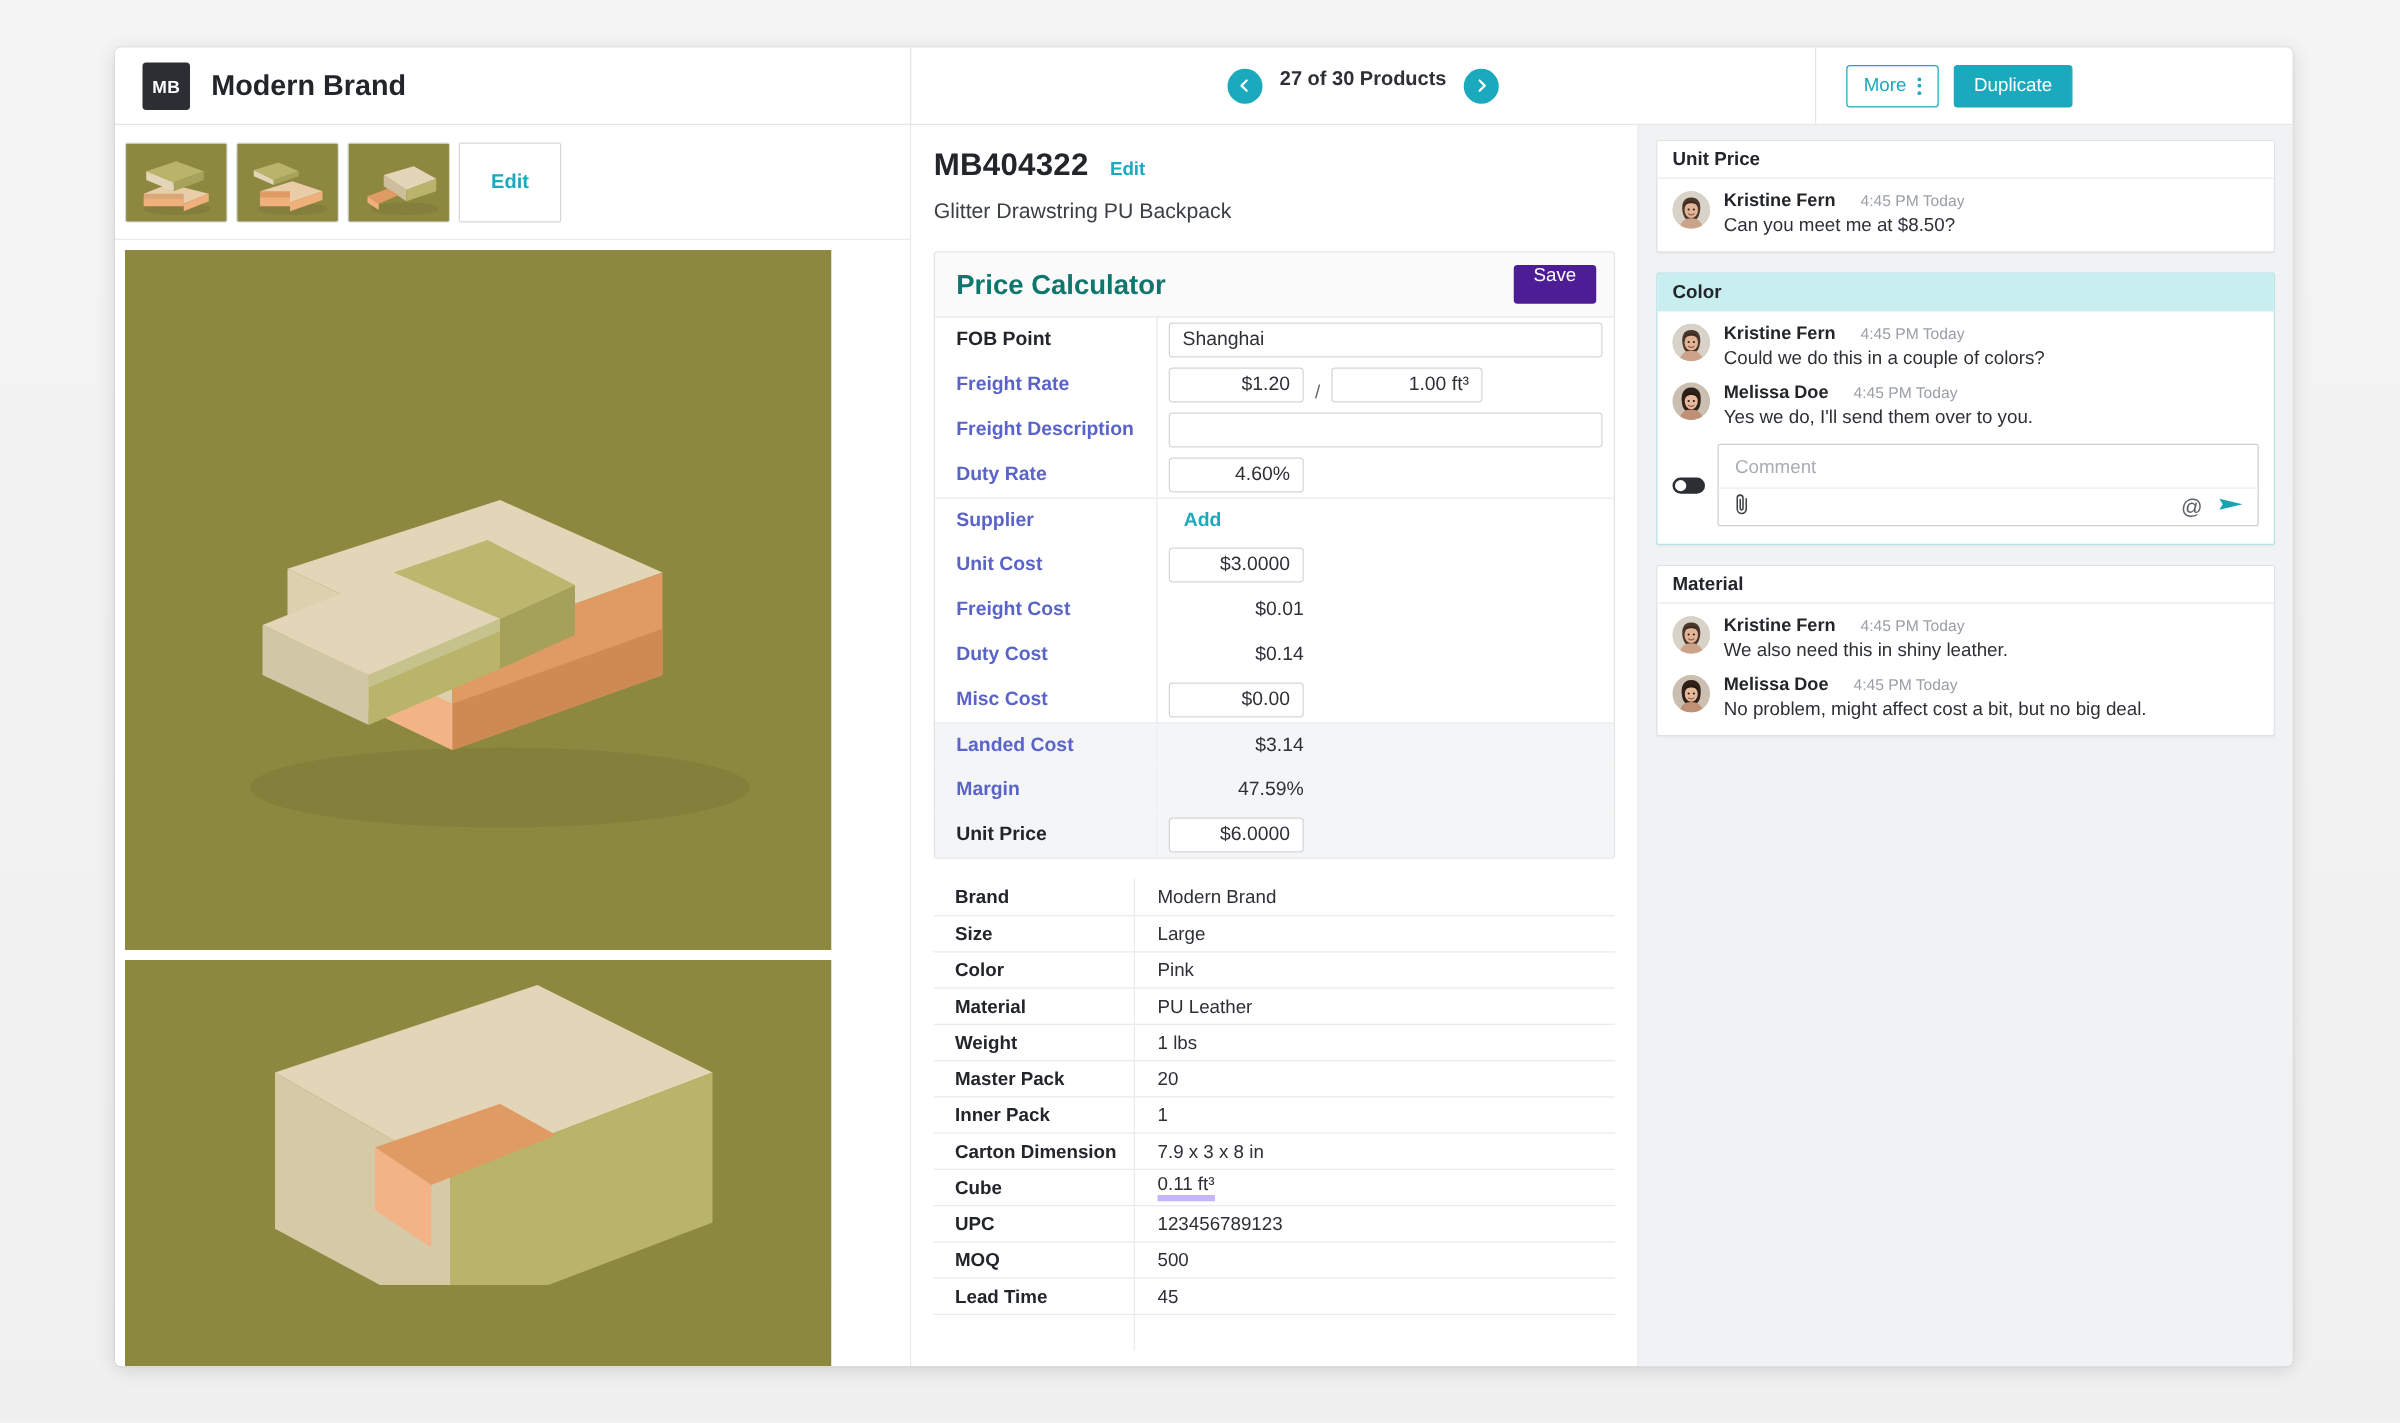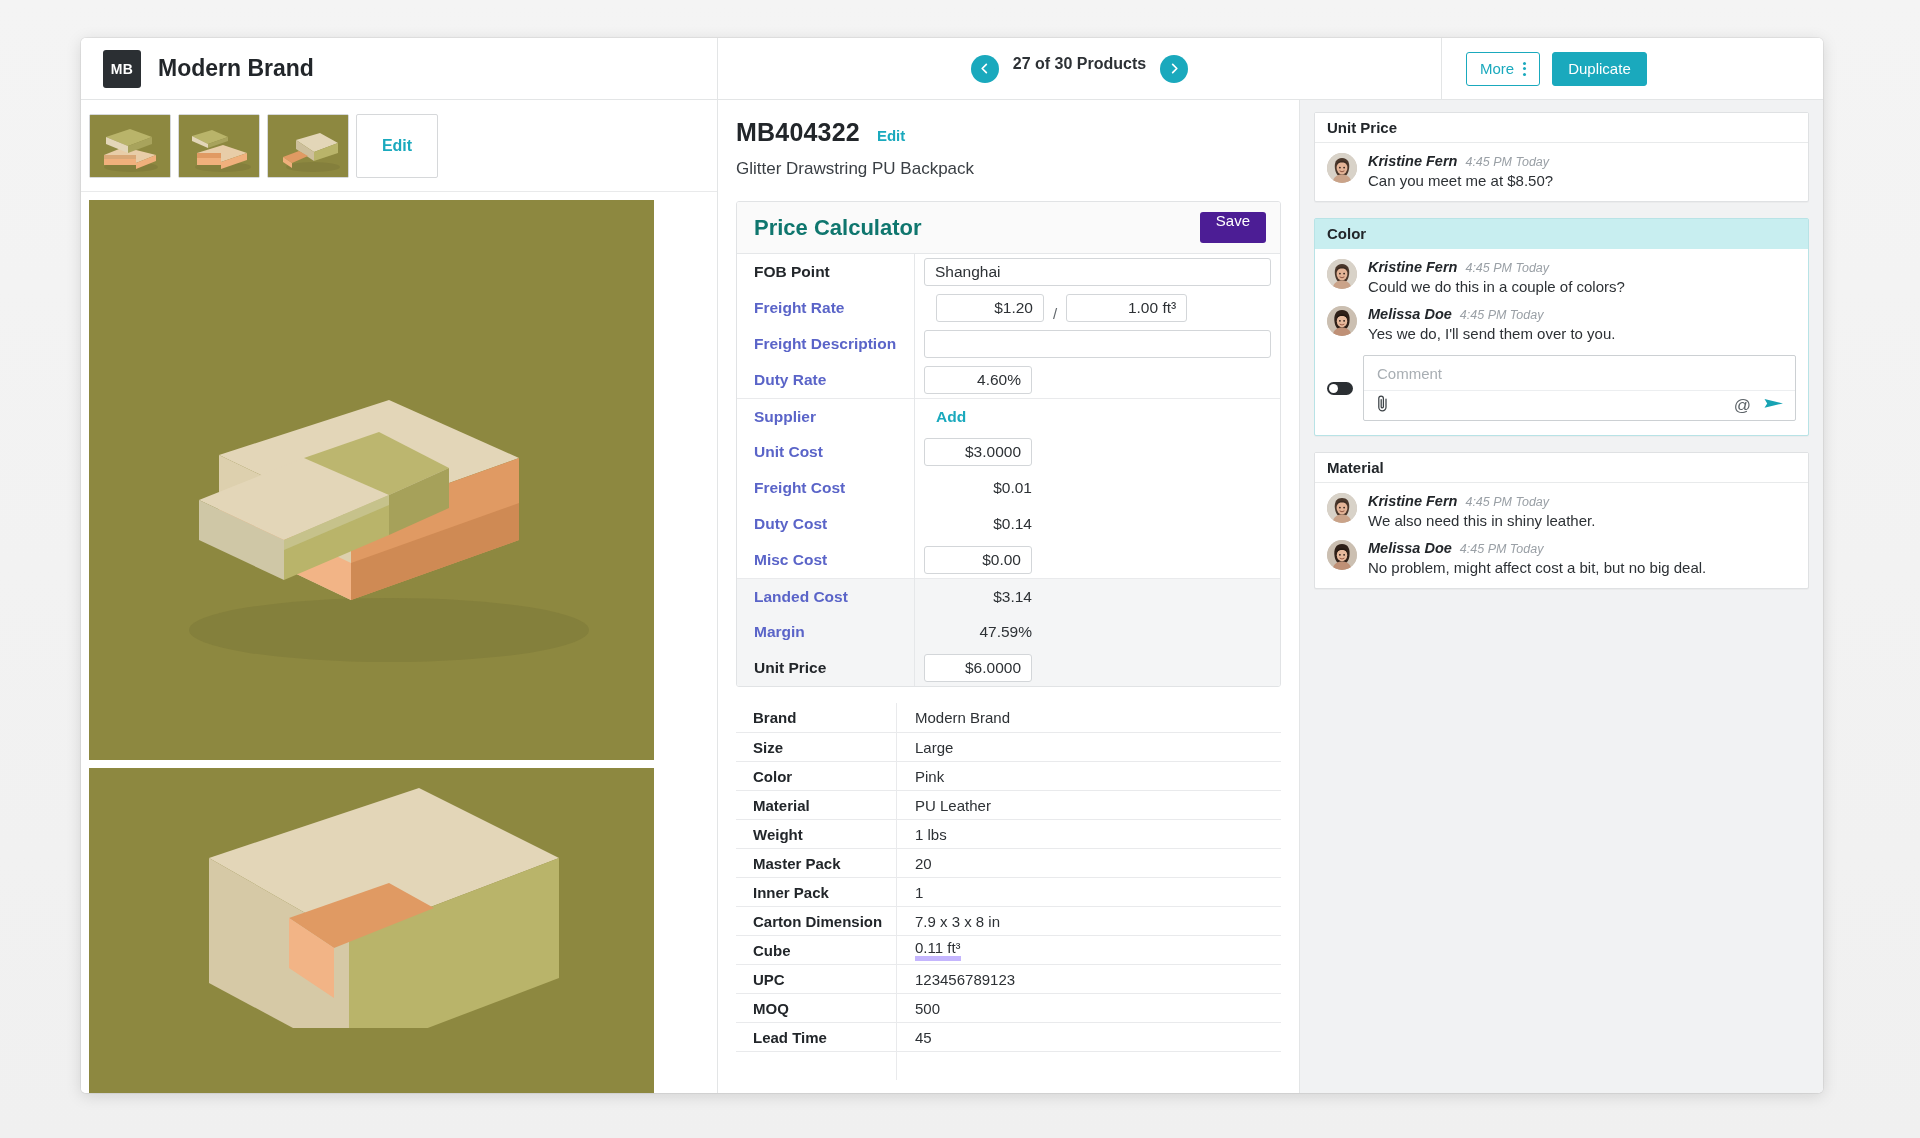--- a/index.html
+++ b/index.html
@@ -10,21 +10,21 @@
     font-family: "Liberation Sans", sans-serif;
     overflow: hidden;
   }
   .page {
     position: absolute; left: 0; top: 0;
     width: 1920px; height: 1138px;
     background: linear-gradient(180deg,#f4f4f4 0%, #f0f0f0 100%);
   }
   .app-window {
     position: absolute;
-    left: 81px; top: 38px;
+    left: 92px; top: 38px;
     width: 1742px; height: 1055px;
     background: #ffffff;
     border-radius: 5px;
     box-shadow: 0 3px 16px rgba(0,0,0,0.13), 0 0 0 1px rgba(0,0,0,0.05);
     overflow: hidden;
     display: flex;
     flex-direction: column;
   }
 
   
@@ -206,21 +206,21 @@
     height: 28px;
     display: flex; align-items: center;
     padding: 0 10px;
     font-size: 15.5px; color: #2d3135;
     cursor: text;
   }
   .inp.wide { width: 100%; }
   .inp.num { width: 108px; justify-content: flex-end; }
   .inp.num2 { width: 121px; justify-content: flex-end; }
   .slash { margin: 0 9px; color: #60666b; font-size: 15px; }
-  .inline { display: flex; align-items: flex-end; margin-left: 12px; }
+  .inline { display: flex; align-items: flex-end; }
   .val-right { width: 108px; text-align: right; }
   .addlink { color: #1aa9bd; font-size: 15.5px; font-weight: bold; cursor: pointer; padding-left: 12px;}
 
   
   .attrs { margin-top: 16px; }
   .arow { display: flex; border-top: 1px solid #e9eaec; height: 29px; align-items: center; font-size: 15px; }
   .arow:first-child { border-top: none; }
   .akey { width: 160px; min-width: 160px; font-weight: bold; color: #22262a; padding-left: 17px; }
   .aval { color: #2d3135; padding-left: 18px; border-left: 1px solid #e9eaec; height:29px; display:flex; align-items:center; flex:1;}
   .aval .underlined { border-bottom: 5px solid #c4b5fd; }
@@ -250,21 +250,21 @@
   .card.active { border-color: #b8e3e6; }
   .card-body { padding: 10px 12px 12px 12px; }
   .msg { display: flex; gap: 11px; margin-bottom: 11px; }
   .msg:last-child { margin-bottom: 0; }
   .avatar {
     width: 30px; height: 30px; min-width: 30px; border-radius: 50%;
     overflow: hidden; position: relative;
     background: #cfc6bb;
   }
   .msg-main { flex: 1; min-width: 0; }
-  .msg-top { display: flex; align-items: baseline; gap: 8px; font-style: italic; }
+  .msg-top { display: flex; align-items: baseline; gap: 20px; }
   .msg-name { font-size: 14.5px; font-weight: bold; color: #22262a; }
   .msg-time { font-size: 12.5px; color: #9aa0a6; }
   .msg-text { font-size: 15px; color: #2d3135; margin-top: 3px; }
 
   .composer-row { display: flex; align-items: center; gap: 10px; padding: 2px 0 2px 0; }
   .toggle {
     width: 26px; height: 13px; border-radius: 7px;
     background: #2b2f33; position: relative; cursor: pointer;
     flex: 0 0 auto;
   }

